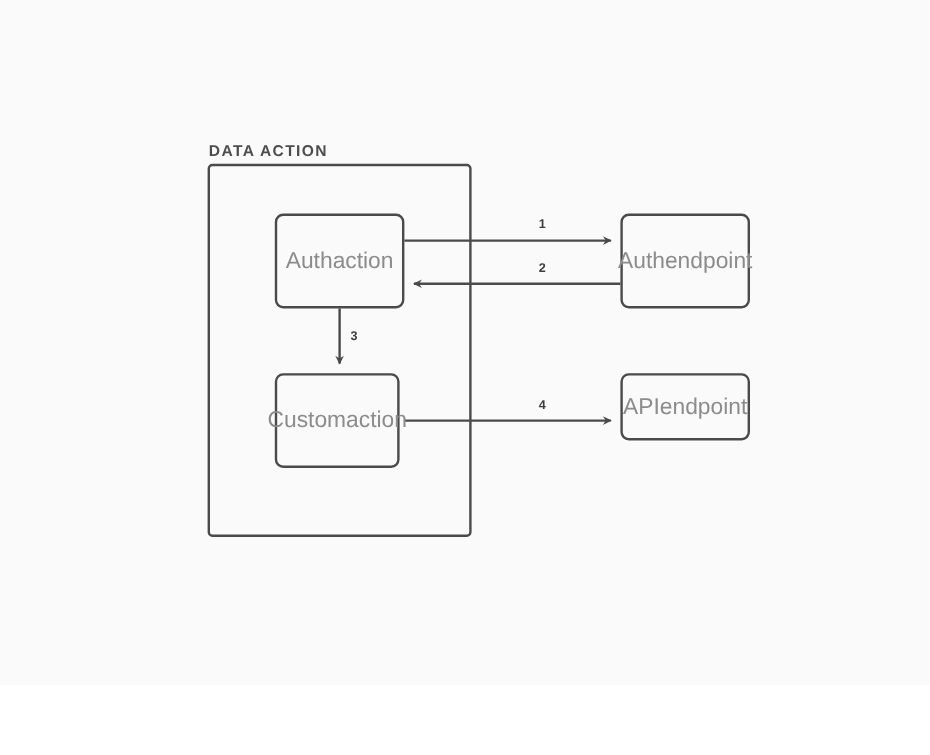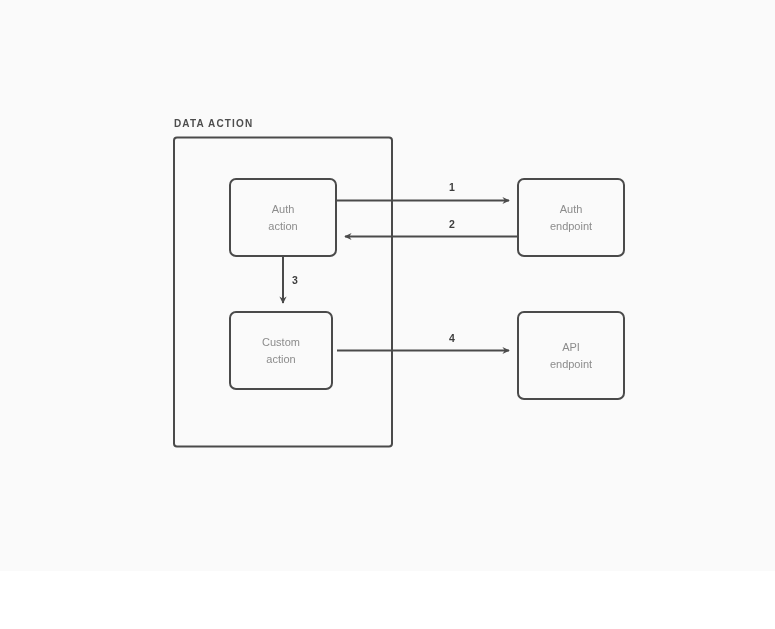--- a/index.html
+++ b/index.html
@@ -33,41 +33,41 @@
     top: 0;
     width: 775px;
     height: 571px;
   }
 
   
   .section-label {
     position: absolute;
     left: 174px;
     top: 118px;
-    font-size: 10px;
+    font-size: 13px;
     font-weight: bold;
     letter-spacing: 1.15px;
     color: #4d4d4d;
     font-family: "Liberation Sans", sans-serif;
     white-space: nowrap;
   }
 
   
   .node {
     position: absolute;
     box-sizing: border-box;
     border: 2px solid #4a4a4a;
     border-radius: 7px;
     background: #fafafa;
     display: flex;
-    flex-direction: column;
+    flex-direction: row;
     align-items: center;
     justify-content: center;
     color: #8c8c8c;
-    font-size: 11px;
+    font-size: 19px;
     line-height: 17px;
     font-family: "Liberation Sans", sans-serif;
     text-align: center;
     z-index: 3;
   }
   .node .line1, .node .line2 { display: block; }
 
   
   .arrow-label {
     position: absolute;
@@ -123,21 +123,21 @@
     <div class="node" style="left:229px; top:311px; width:104px; height:79px;">
       <span class="line1">Custom</span>
       <span class="line2">action</span>
     </div>
 
     <div class="node" style="left:517px; top:178px; width:108px; height:79px;">
       <span class="line1">Auth</span>
       <span class="line2">endpoint</span>
     </div>
 
-    <div class="node" style="left:517px; top:311px; width:108px; height:89px;">
+    <div class="node" style="left:517px; top:311px; width:108px; height:56px;">
       <span class="line1">API</span>
       <span class="line2">endpoint</span>
     </div>
 
     <div class="arrow-label" style="left:449px; top:181px;">1</div>
     <div class="arrow-label" style="left:449px; top:218px;">2</div>
     <div class="arrow-label" style="left:292px; top:274px;">3</div>
     <div class="arrow-label" style="left:449px; top:332px;">4</div>
 
   </div>

